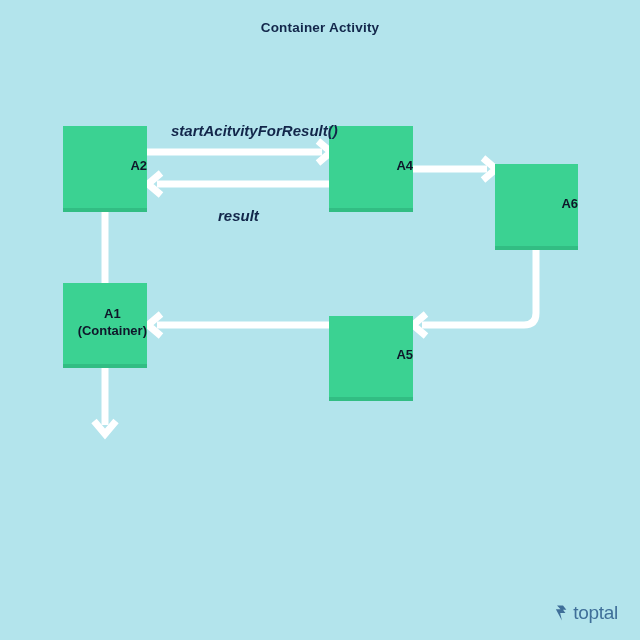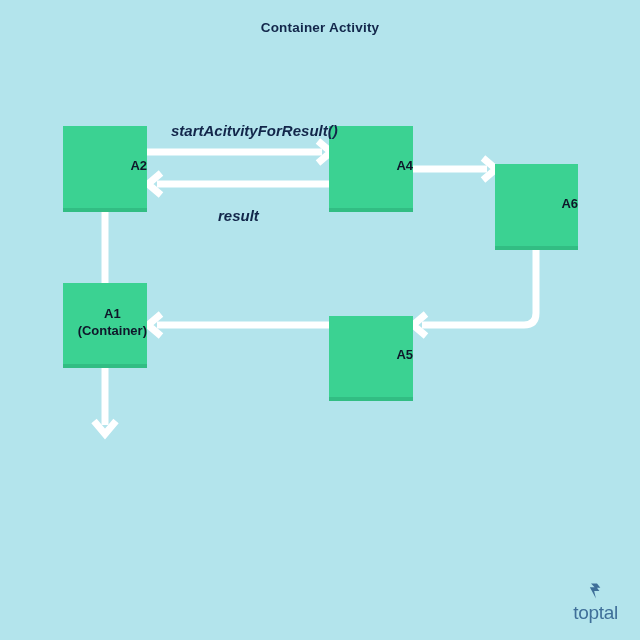--- a/index.html
+++ b/index.html
@@ -64,21 +64,20 @@
     font-style: italic;
   }
   .brand {
     position: absolute;
     right: 22px;
     bottom: 18px;
     display: flex;
     align-items: center;
     gap: 4px;
     color: #3c6d96;
-    flex-direction: column;
   }
   .brand-mark {
     display: block;
     width: 15px;
     height: 16px;
   }
   .brand-text {
     font-size: 19px;
     font-weight: 400;
     letter-spacing: -0.3px;

